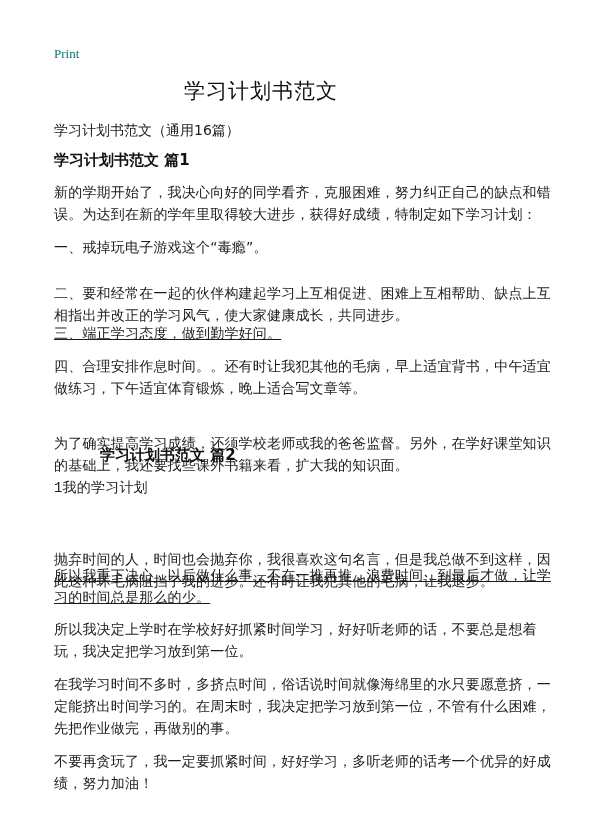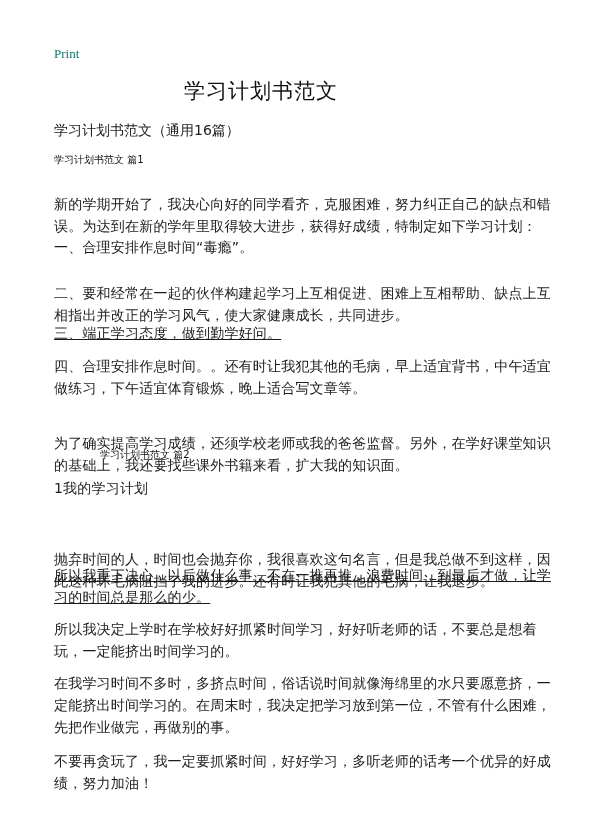--- a/index.html
+++ b/index.html
@@ -11,43 +11,43 @@
     .print {
       position: absolute; left: 54px; top: 46px;
       font-family: "Liberation Serif", serif; font-size: 13px; color: #0f766e;
     }
     .title {
       position: absolute; left: 0; width: 522px; top: 77px; text-align: center;
       font-size: 21px; color: #111; letter-spacing: 1px;
     }
     .block { position: absolute; left: 54px; width: 500px; font-size: 14px; line-height: 22px; color: #1c1c1c; }
     .sub { top: 119px; }
-    .h { font-weight: normal; font-size: 10px; color: #111; }
+    .h { font-weight: bold; font-size: 15px; color: #111; }
     .h1 { top: 149px; }
     .p { letter-spacing: 0.2px; }
   </style>
 </head>
 <body>
 
 <div>
   <div class="print">Print</div>
   <div class="title">学习计划书范文</div>
 
   <div class="block sub">学习计划书范文（通用16篇）</div>
 
   <div class="block h h1">学习计划书范文 篇1</div>
 
-  <div class="block p" style="top:193px;">新的学期开始了，我决心向好的同学看齐，克服困难，努力纠正自己的缺点和错误。为达到在新的学年里取得较大进步，获得好成绩，特制定如下学习计划：</div>
-  <div class="block p" style="top:236px;">一、合理安排作息时间“毒瘾”。</div>
+  <div class="block p" style="top:181px;">新的学期开始了，我决心向好的同学看齐，克服困难，努力纠正自己的缺点和错误。为达到在新的学年里取得较大进步，获得好成绩，特制定如下学习计划：</div>
+  <div class="block p" style="top:236px;">一、戒掉玩电子游戏这个“毒瘾”。</div>
   <div class="block p" style="top:282px;">二、要和经常在一起的伙伴构建起学习上互相促进、困难上互相帮助、缺点上互相指出并改正的学习风气，使大家健康成长，共同进步。</div>
   <div class="block p" style="top:322px;text-decoration:underline;">三、端正学习态度，做到勤学好问。</div>
   <div class="block p" style="top:355px;">四、合理安排作息时间。。还有时让我犯其他的毛病，早上适宜背书，中午适宜做练习，下午适宜体育锻炼，晚上适合写文章等。</div>
   <div class="block p" style="top:432px;">为了确实提高学习成绩，还须学校老师或我的爸爸监督。另外，在学好课堂知识的基础上，我还要找些课外书籍来看，扩大我的知识面。</div>
 
   <div class="block h" style="top:444px;margin-left:46px;">学习计划书范文 篇2</div>
 
-  <div class="block p" style="top:477px;">1我的学习计划</div>
+  <div class="block p" style="top:477px;font-family:Liberation Mono, monospace;">1我的学习计划</div>
   <div class="block p" style="top:508px;margin-top:40px;">抛弃时间的人，时间也会抛弃你，我很喜欢这句名言，但是我总做不到这样，因此这种坏毛病阻挡了我的进步。还有时让我犯其他的毛病，让我退步。</div>
   <div class="block p" style="top:564px;text-decoration:underline;">所以我重下决心，以后做什么事，不在一推再推，浪费时间，到最后才做，让学习的时间总是那么的少。</div>
-  <div class="block p" style="top:618px;">所以我决定上学时在学校好好抓紧时间学习，好好听老师的话，不要总是想着玩，一定能挤出时间学习的。</div>
-  <div class="block p" style="top:673px;font-family:Liberation Serif, serif;">在我学习时间不多时，多挤点时间，俗话说时间就像海绵里的水只要愿意挤，一定能挤出时间学习的。在周末时，我决定把学习放到第一位，不管有什么困难，先把作业做完，再做别的事。</div>
+  <div class="block p" style="top:618px;">所以我决定上学时在学校好好抓紧时间学习，好好听老师的话，不要总是想着玩，我决定把学习放到第一位。</div>
+  <div class="block p" style="top:673px;">在我学习时间不多时，多挤点时间，俗话说时间就像海绵里的水只要愿意挤，一定能挤出时间学习的。在周末时，我决定把学习放到第一位，不管有什么困难，先把作业做完，再做别的事。</div>
   <div class="block p" style="top:750px;">不要再贪玩了，我一定要抓紧时间，好好学习，多听老师的话考一个优异的好成绩，努力加油！</div>
 </div>
 
 </body></html>

